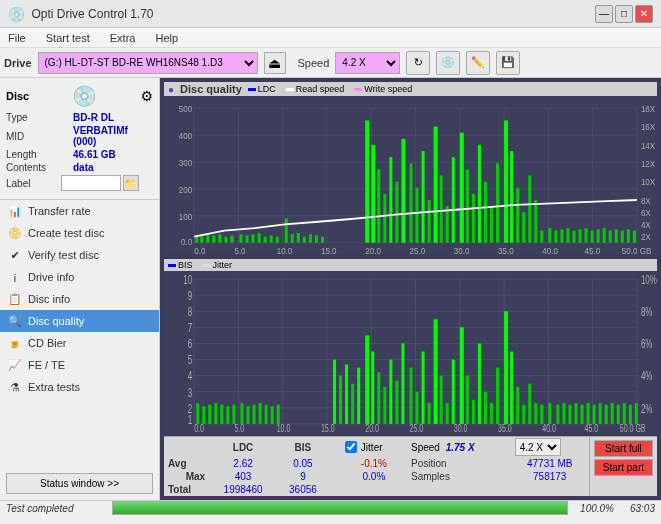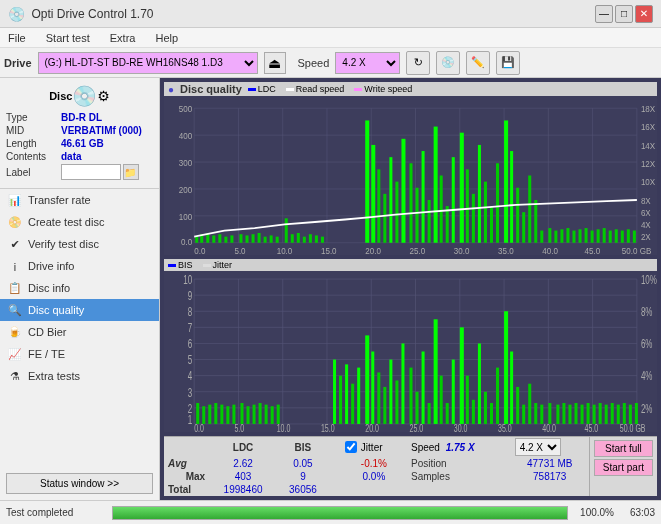--- a/index.html
+++ b/index.html
@@ -25,24 +25,24 @@
     #drivebar .speed-label { font-size: 11px; color: #333; margin-left: 6px; }
     #drivebar select.speed-select { width: 70px; }
     #drivebar .icon-btn { width: 24px; height: 24px; border: 1px solid #aaa; background: #e8e8e8; display: flex; align-items: center; justify-content: center; cursor: pointer; border-radius: 2px; }
 
     
     #main { display: flex; height: calc(524px - 28px - 20px - 30px - 24px); }
 
     
     #sidebar { width: 160px; background: #f0f0f0; border-right: 1px solid #ccc; display: flex; flex-direction: column; }
     #disc-info-section { padding: 6px; border-bottom: 1px solid #ccc; }
-    #disc-info-section .disc-header { display: flex; align-items: center; justify-content: center; margin-bottom: 4px; }
+    #disc-info-section .disc-header { display: flex; align-items: center; justify-content: space-between; margin-bottom: 4px; }
     .disc-row { display: flex; align-items: center; margin-bottom: 2px; font-size: 10px; }
     .disc-row .lbl { color: #333; width: 55px; min-width: 55px; }
-    .disc-row .val { color: #0000cc; font-weight: bold; }
+    .disc-row .val { color: #0000cc; font-weight: bold; margin-left: 12px; }
     .disc-row.label-row { align-items: center; }
     .disc-row input[type=text] { width: 65px; height: 16px; border: 1px solid #aaa; font-size: 10px; }
     .disc-row .folder-btn { width: 16px; height: 16px; border: 1px solid #aaa; background: #e0e0e0; display: flex; align-items: center; justify-content: center; cursor: pointer; font-size: 10px; }
 
     .sidebar-item { display: flex; align-items: center; padding: 4px 8px; cursor: pointer; font-size: 11px; color: #333; gap: 6px; }
     .sidebar-item.active { background: #4a90d9; color: white; }
     .sidebar-item .si-icon { width: 14px; height: 14px; display: flex; align-items: center; justify-content: center; }
 
     #status-btn { margin: auto 6px 6px 6px; padding: 4px 6px; background: #e8e8e8; border: 1px solid #aaa; font-size: 10px; cursor: pointer; display: flex; align-items: center; justify-content: center; gap: 4px; }
 
@@ -56,28 +56,28 @@
     .legend-dot { width: 8px; height: 3px; }
 
     
     #stats-bar { background: #d8d8d8; border-top: 1px solid #aaa; display: flex; align-items: stretch; font-size: 10px; }
     .stats-table { flex: 1; border-collapse: collapse; font-size: 10px; }
     .stats-table td { padding: 1px 4px; border: none; }
     .stats-table td.hdr { font-weight: bold; color: #333; text-align: center; }
     .stats-table td.val { color: #0000cc; text-align: center; }
     .stats-table td.val.neg { color: #cc0000; }
     .stats-right { display: flex; flex-direction: column; gap: 2px; padding: 3px 4px; border-left: 1px solid #aaa; }
-    .start-btn { padding: 2px 8px; border: 1px solid #aaa; background: #f9a8d4; font-size: 10px; cursor: pointer; white-space: nowrap; }
+    .start-btn { padding: 2px 8px; border: 1px solid #aaa; background: #ef4444; font-size: 10px; cursor: pointer; white-space: nowrap; }
     .jitter-row { display: flex; align-items: center; gap: 4px; }
     .jitter-checkbox { width: 12px; height: 12px; }
     .speed-disp { color: #0000cc; font-weight: bold; font-style: italic; }
     .speed-select-sm { font-size: 10px; height: 18px; border: 1px solid #aaa; }
 
     
-    #progress-bar-section { background: #f0f0f0; border-top: 1px solid #ccc; height: 24px; display: flex; align-items: center; padding: 2px 6px; gap: 6px; }
+    #progress-bar-section { background: #f0f0f0; border-top: 1px solid #ccc; height: 15px; display: flex; align-items: center; padding: 2px 6px; gap: 6px; font-style: italic; }
     #progress-bar-section .status-text { font-size: 10px; color: #333; min-width: 100px; }
     #progress-outer { flex: 1; height: 14px; border: 1px solid #aaa; background: #e0e0e0; }
     #progress-inner { height: 100%; background: linear-gradient(to bottom, #66dd66, #33aa33); width: 100%; }
     #progress-pct { font-size: 10px; color: #333; min-width: 40px; text-align: right; }
 
     
     .chart-svg { width: 100%; height: 100%; }
     .grid-line { stroke: #555577; stroke-width: 0.5; }
     .axis-label { fill: #aaa; font-size: 8px; }
     .line-read { stroke: white; stroke-width: 1.5; fill: none; }
@@ -497,21 +497,21 @@
             <span>Speed</span>
             <span class="speed-disp" style="color:#0000cc;font-weight:bold;margin-left:3px;">1.75 X</span>
           </td>
           <td>
             <select class="speed-select-sm">
               <option>4.2 X</option>
             </select>
           </td>
         </tr>
         <tr>
-          <td style="color:#333;font-weight:bold;font-style:italic;">Avg</td>
+          <td style="color:#333;font-weight:bold;">Avg</td>
           <td class="val">2.62</td>
           <td class="val">0.05</td>
           <td></td>
           <td class="val neg">-0.1%</td>
           <td style="color:#333;margin-left:7px;">Position</td>
           <td class="val">47731 MB</td>
         </tr>
         <tr>
           <td style="color:#333;font-weight:bold;text-align:right;">Max</td>
           <td class="val">403</td>

